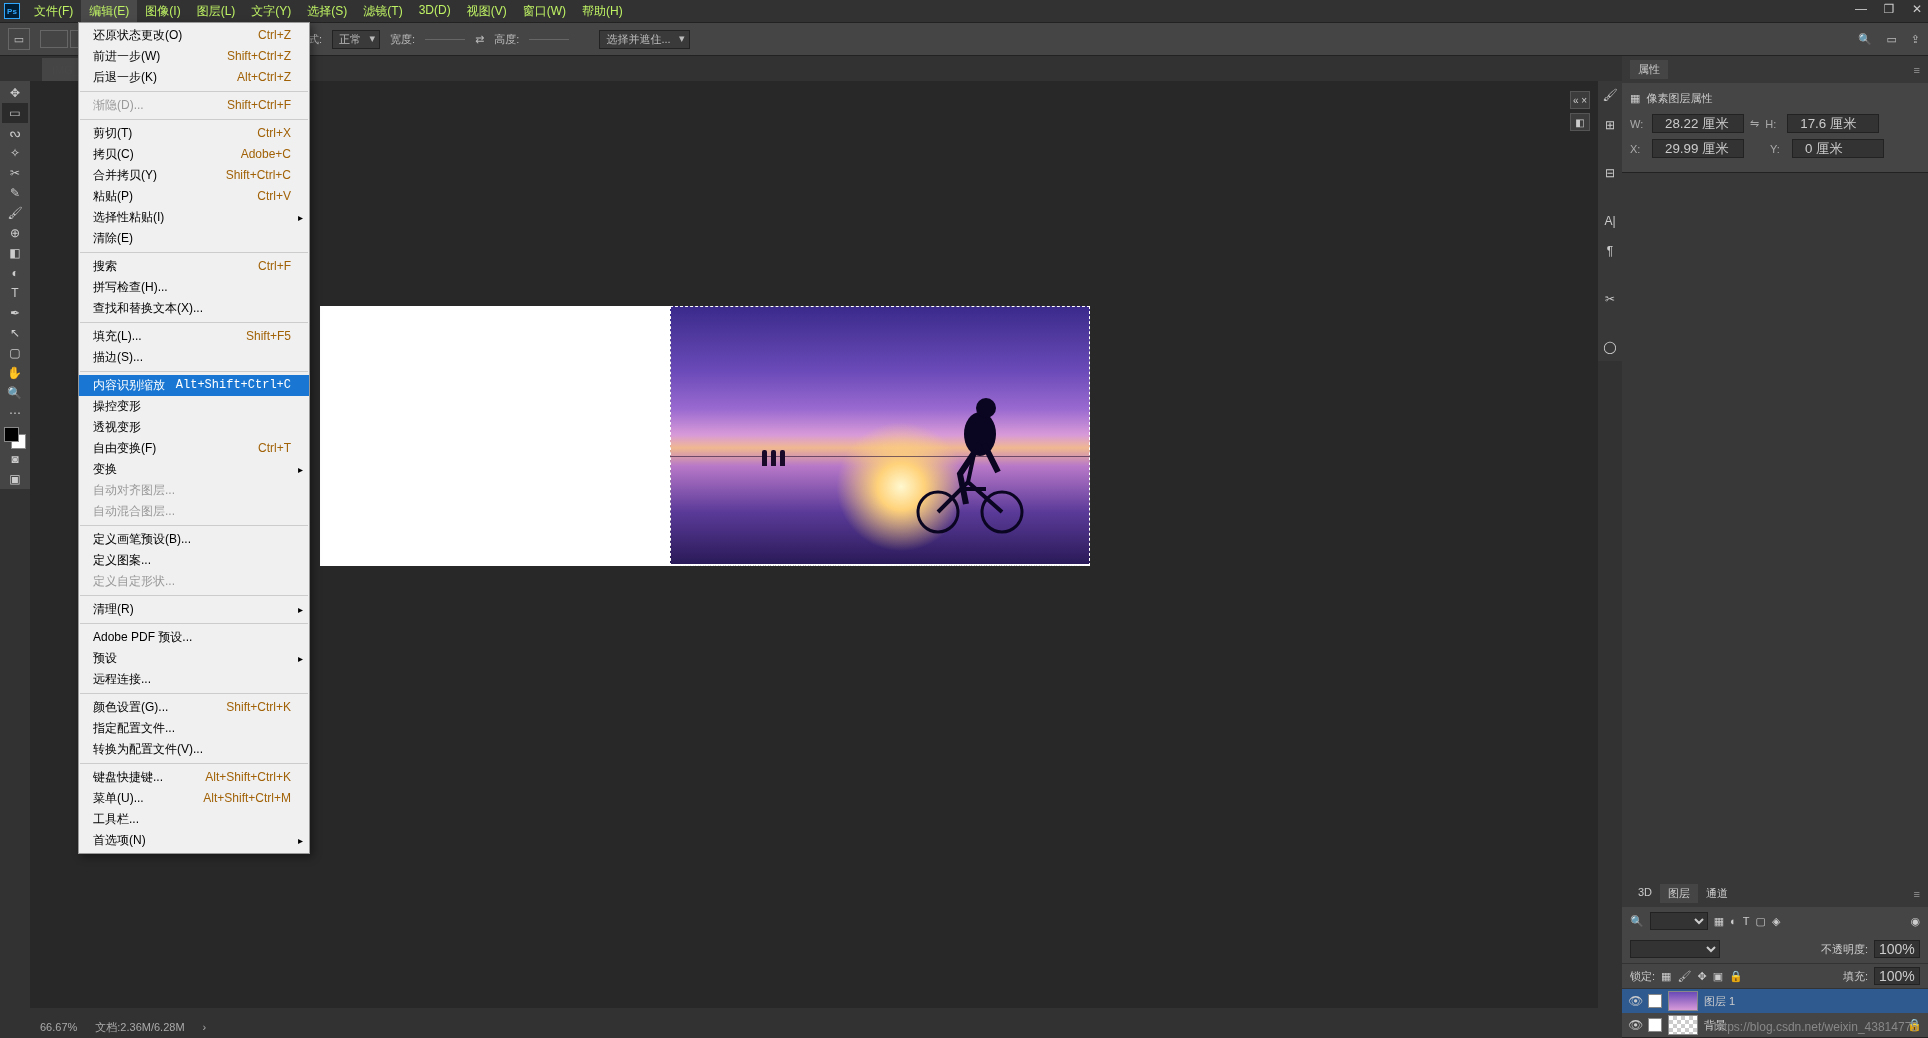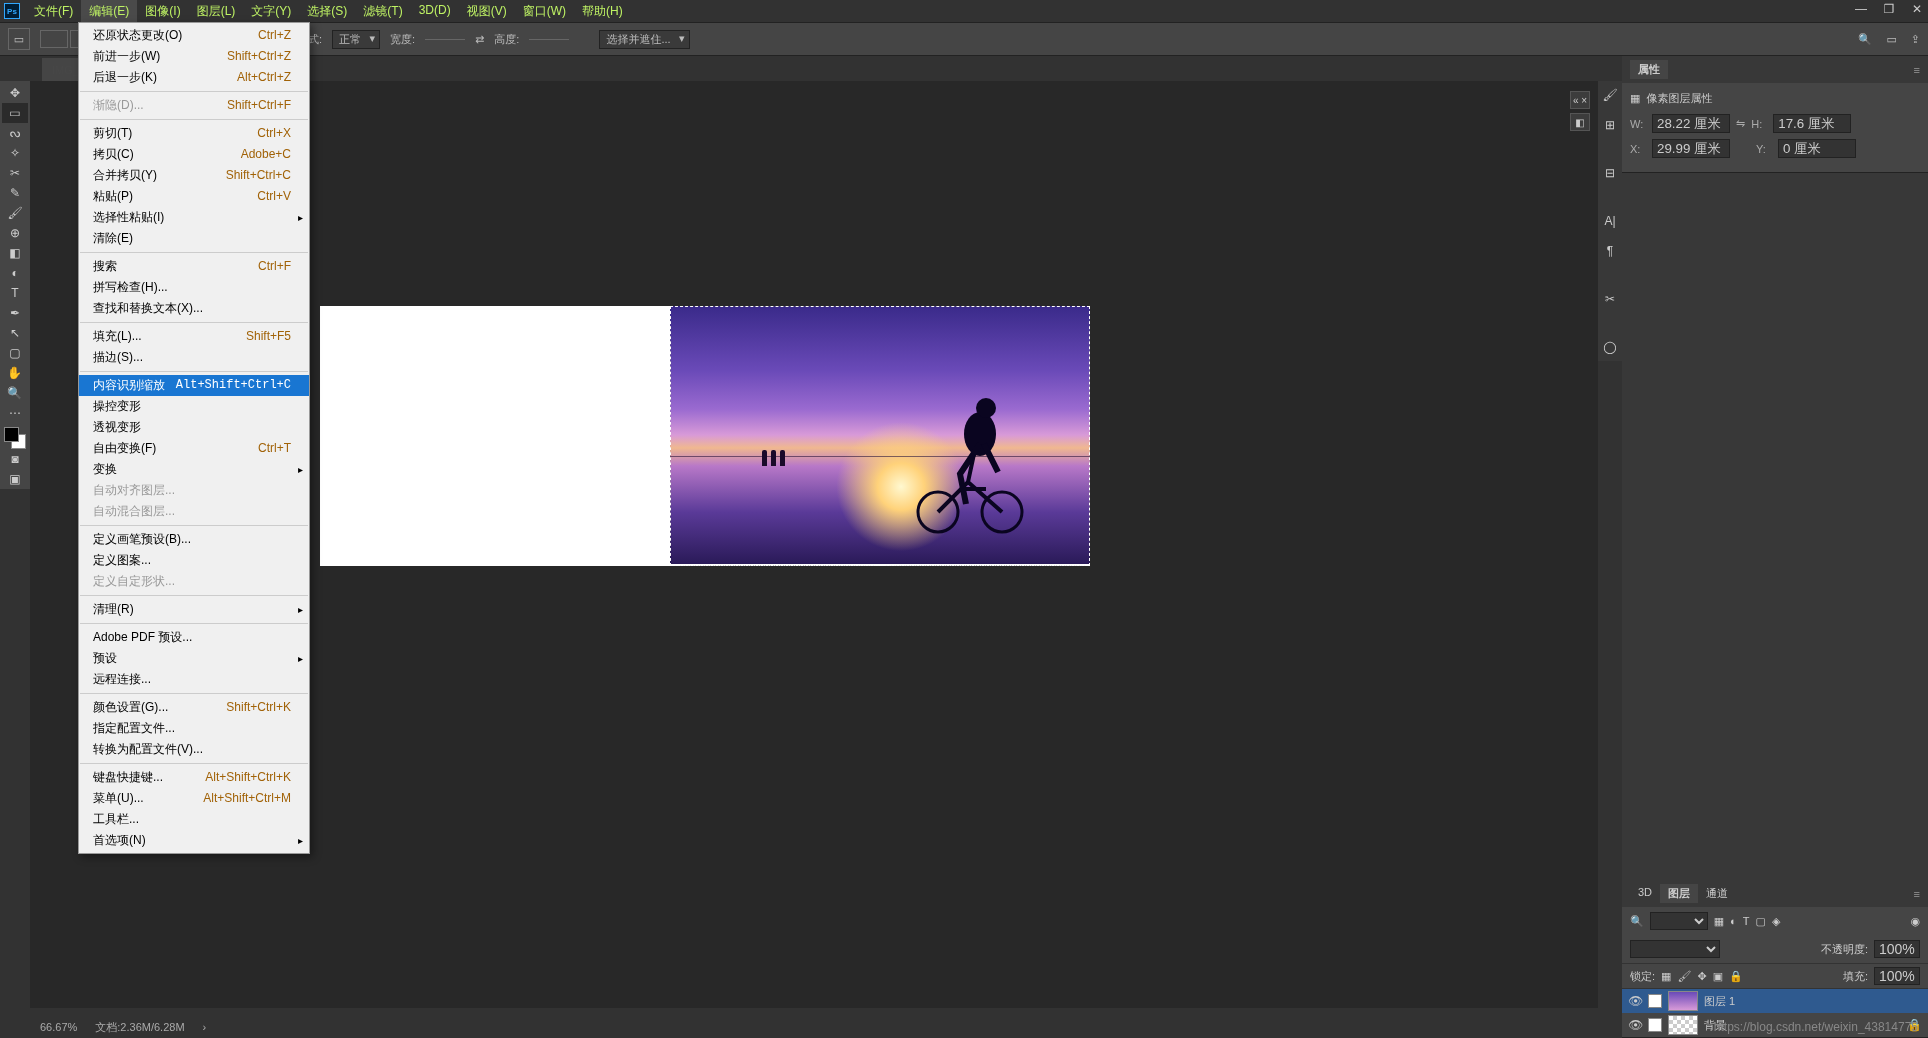--- a/index.html
+++ b/index.html
@@ -66,26 +66,26 @@
 
 .panel-icons { position:absolute; right:306px; top:81px; width:24px; background:#383838; display:flex; flex-direction:column; align-items:center; padding:4px 0; gap:10px; }
 .picon { width:20px; height:20px; display:flex; align-items:center; justify-content:center; color:#ccc; }
 .picon-sep { height:8px; }
 
 
 .right { position:absolute; right:0; top:56px; width:306px; bottom:0; background:#454545; display:flex; flex-direction:column; }
 .panel { border-bottom:1px solid #222; }
 .panel-head { display:flex; align-items:center; padding:4px 8px; background:#383838; font-size:11px; }
 .panel-head .ptab { padding:2px 8px; }
-.panel-head .ptab.active { background:#454545;font-weight:bold; }
+.panel-head .ptab.active { background:#454545; }
 .panel-head .menu { margin-left:auto; color:#999; }
 .panel-body { padding:8px; font-size:11px; color:#ccc; }
 .prop-row { display:flex; align-items:center; gap:6px; margin:6px 0; }
 .prop-label { width:16px; color:#aaa; }
-.prop-input { background:#333; border:1px solid #222; padding:1px 4px; width:78px; color:#ccc; }
+.prop-input { background:#333; border:1px solid #222; padding:1px 12px; width:92px; color:#ccc; }
 .link-icon { color:#aaa; }
 
 .spacer { flex:1; background:#383838; }
 
 .layers-panel .panel-head { }
 .layer-tabs { display:flex; }
 .layer-opts { padding:5px 8px; display:flex; align-items:center; gap:6px; font-size:11px; }
 .layer-opts select,.small-input { background:#333; border:1px solid #222; color:#ccc; padding:8px 4px; height:18px; font-size:14px; }
 .layer-opts .ico { color:#ccc; }
 .layer-lock-row { padding:3px 8px; display:flex; align-items:center; gap:6px; font-size:11px; border-top:1px solid #333; border-bottom:1px solid #333; }

